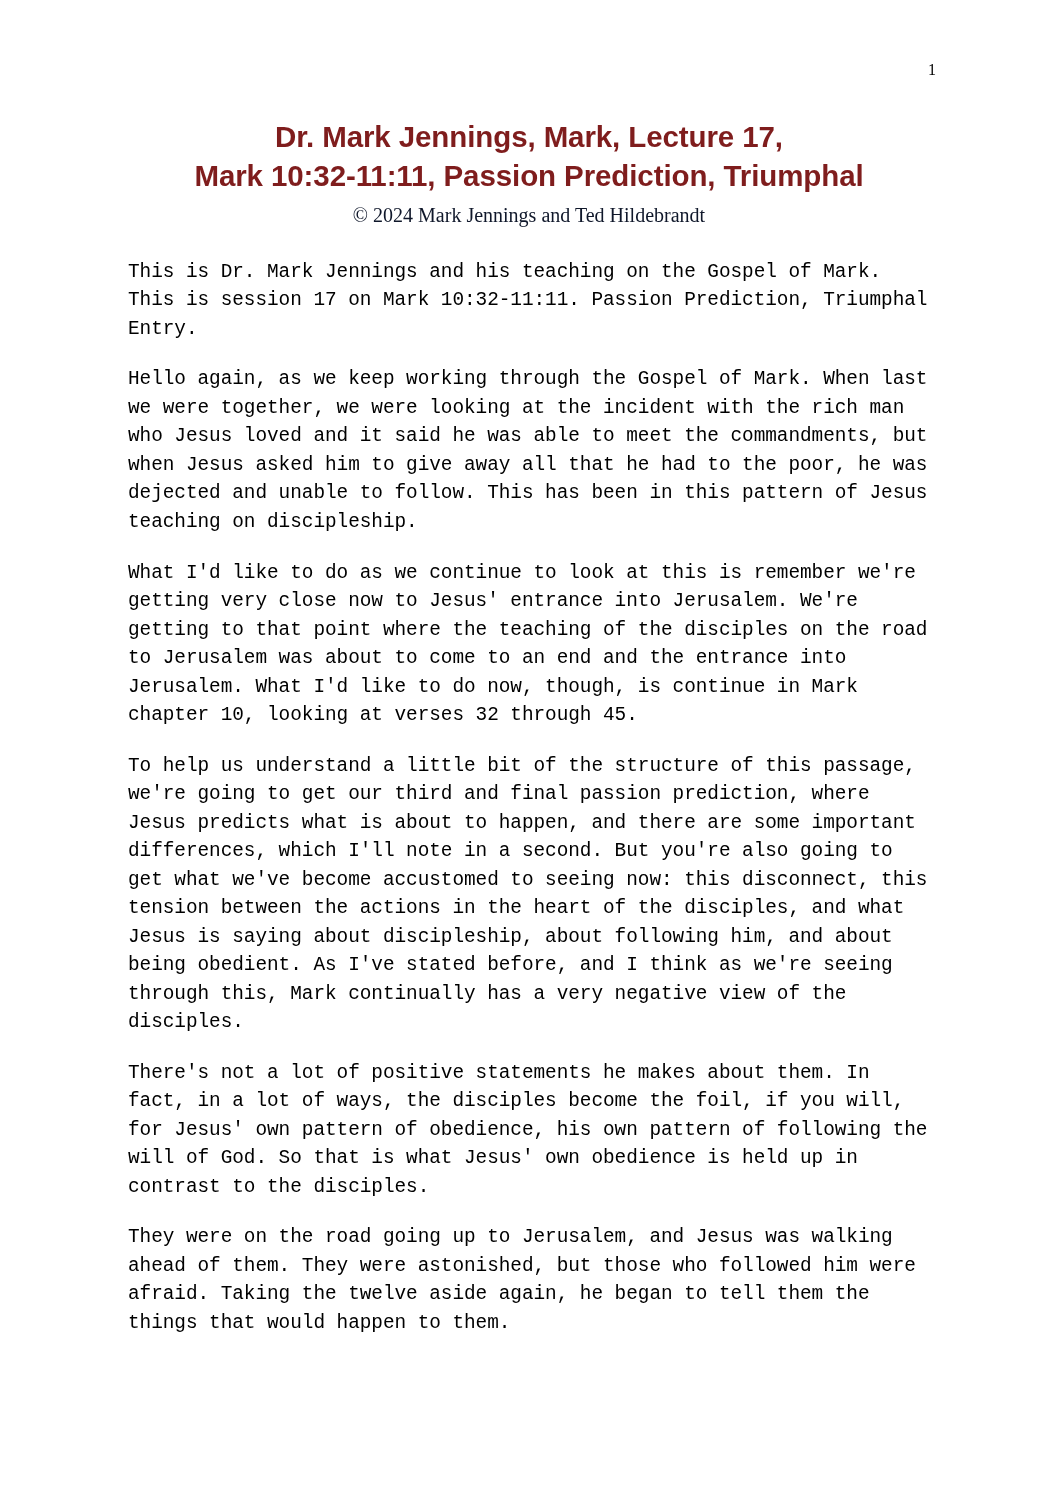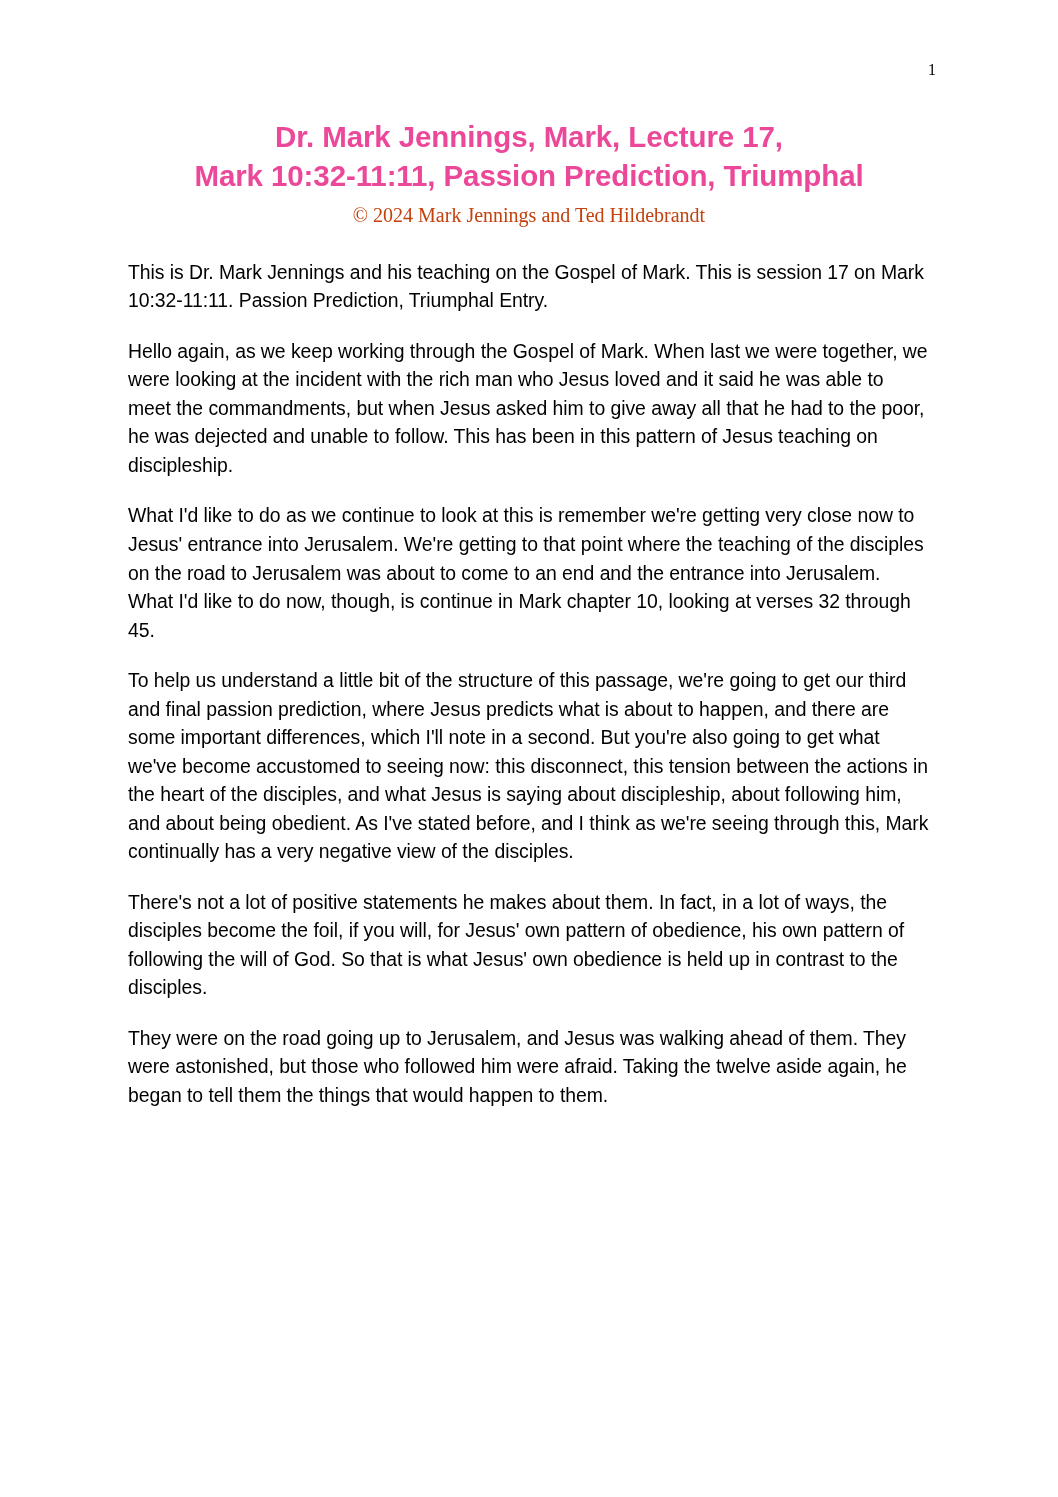--- a/index.html
+++ b/index.html
@@ -30,39 +30,39 @@
     color: #000;
   }
   .doc-title {
     margin: 58px 0 0 0;
     text-align: center;
     font-family: "Liberation Sans", sans-serif;
     font-weight: bold;
     font-size: 29.5px;
     line-height: 1.32;
     letter-spacing: -0.1px;
-    color: #ec4899;
+    color: #7f1d1d;
   }
   .doc-title .line {
     display: block;
   }
   .copyright {
     margin: 6px 0 0 0;
     text-align: center;
     font-family: "Liberation Serif", serif;
     font-size: 20px;
     line-height: 1.3;
-    color: #c2410c;
+    color: #0f172a;
   }
   .body-text {
     margin-top: 30px;
   }
   .para {
     margin: 0 0 22px 0;
-    font-family: Liberation Sans, sans-serif;
+    font-family: Liberation Mono, monospace;
     font-size: 19.4px;
     line-height: 1.47;
     text-align: left;
     color: #000;
     letter-spacing: -0.05px;
   }
   .para:last-child {
     margin-bottom: 12px;
   }
 </style>

